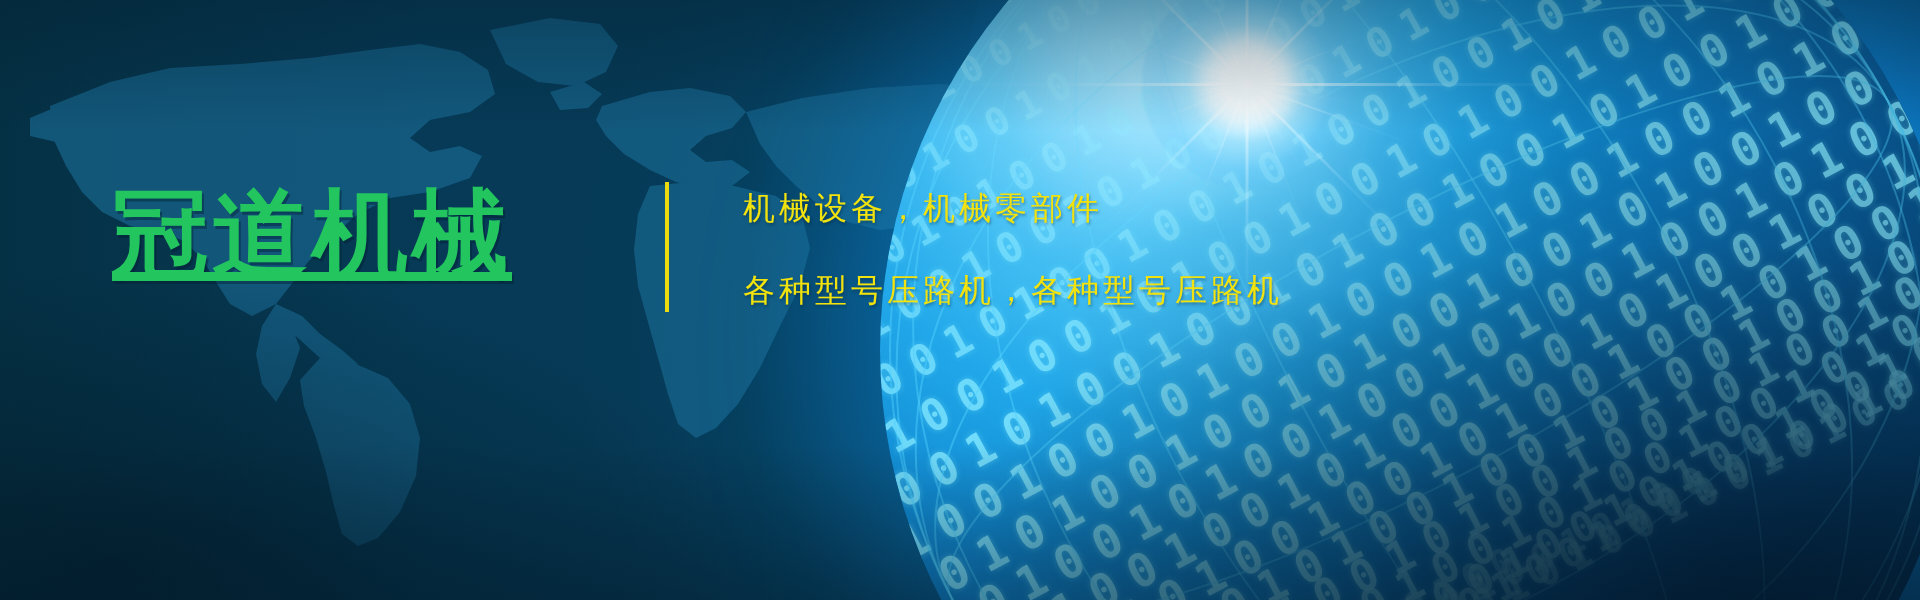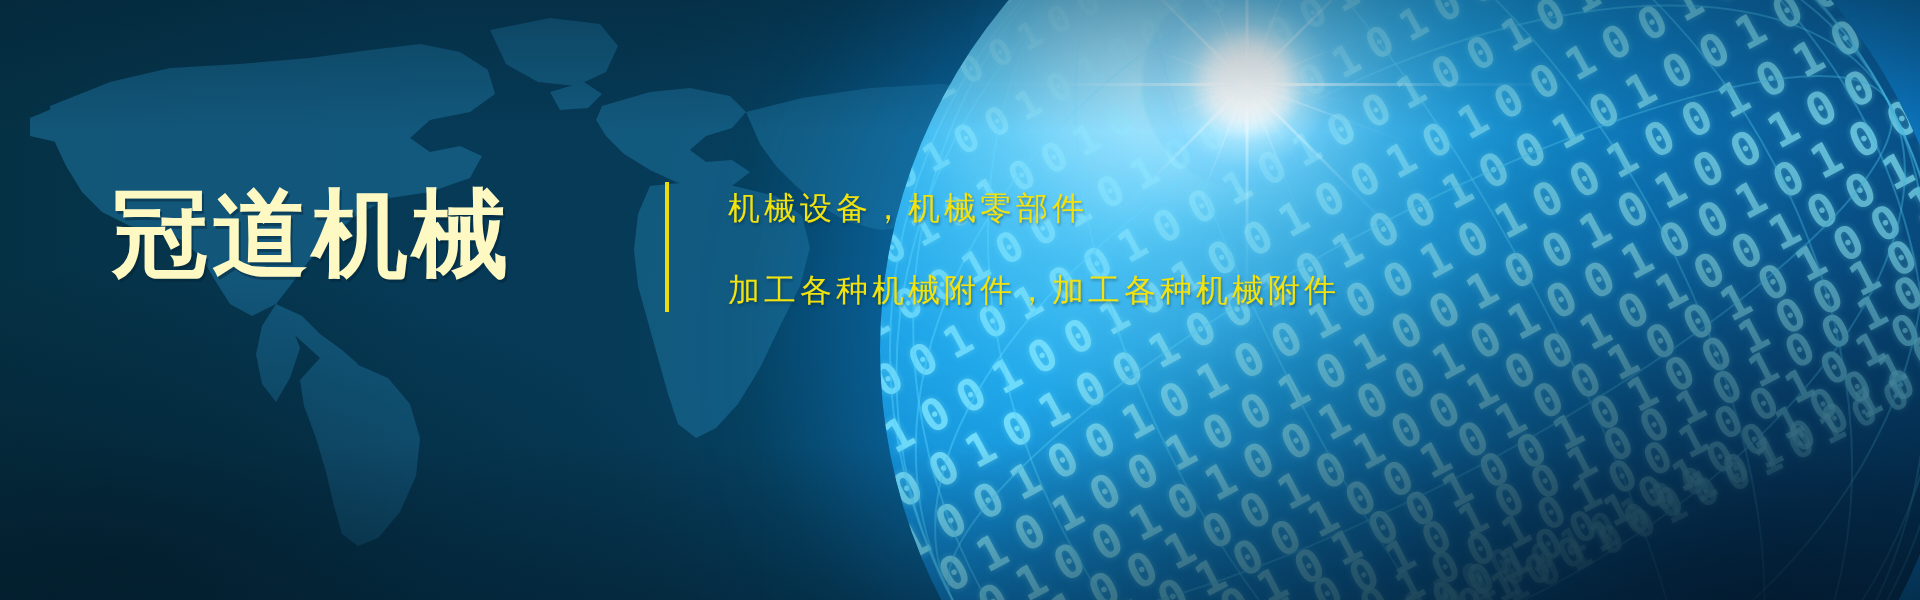--- a/index.html
+++ b/index.html
@@ -107,28 +107,29 @@
   .ray.big{height:3px;}
 
   
   .content{position:absolute;inset:0;}
 
   .logo-block{
     position:absolute;left:112px;top:186px;
     width:430px;
   }
   .logo-zh{
-    color:#fef9c3;
+    color:#22c55e;
     font-size:96px;
     line-height:1;
     font-weight:900;
     letter-spacing:4px;
     white-space:nowrap;
     font-family:"DejaVu Sans","Liberation Sans",sans-serif;
     text-shadow:2px 3px 0 rgba(3,34,52,.45);
+    text-decoration:underline;
   }
   .logo-py{
     margin-top:16px;
     color:#ecdc0f;
     font-size:22px;
     letter-spacing:11px;
     font-weight:500;
     white-space:nowrap;
     padding-left:26px;
     font-family:"DejaVu Sans Mono","Liberation Mono",monospace;
@@ -144,20 +145,21 @@
     position:absolute;left:728px;top:192px;
   }
   .slogan{
     color:#f2e20d;
     font-size:32px;
     line-height:1;
     letter-spacing:4px;
     white-space:nowrap;
     font-family:"DejaVu Sans","Liberation Sans",sans-serif;
     text-shadow:1px 2px 3px rgba(3,30,50,.40);
+    margin-left:15px;
   }
   .slogan + .slogan{margin-top:50px;}
 </style>
 </head>
 <body>
 
 <div class="banner">
 
   <div class="bg-base"></div>
   <div class="bg-deep-left"></div>
@@ -331,17 +333,17 @@
   <div class="content">
 
     <div class="logo-block">
       <div class="logo-zh">冠道机械</div>
     </div>
 
     <div class="divider"></div>
 
     <div class="slogans">
       <div class="slogan">机械设备，机械零部件</div>
-      <div class="slogan">加工各种机械附件，加工各种机械附件</div>
+      <div class="slogan">各种型号压路机，各种型号压路机</div>
     </div>
 
   </div>
 </div>
 
 </body></html>

